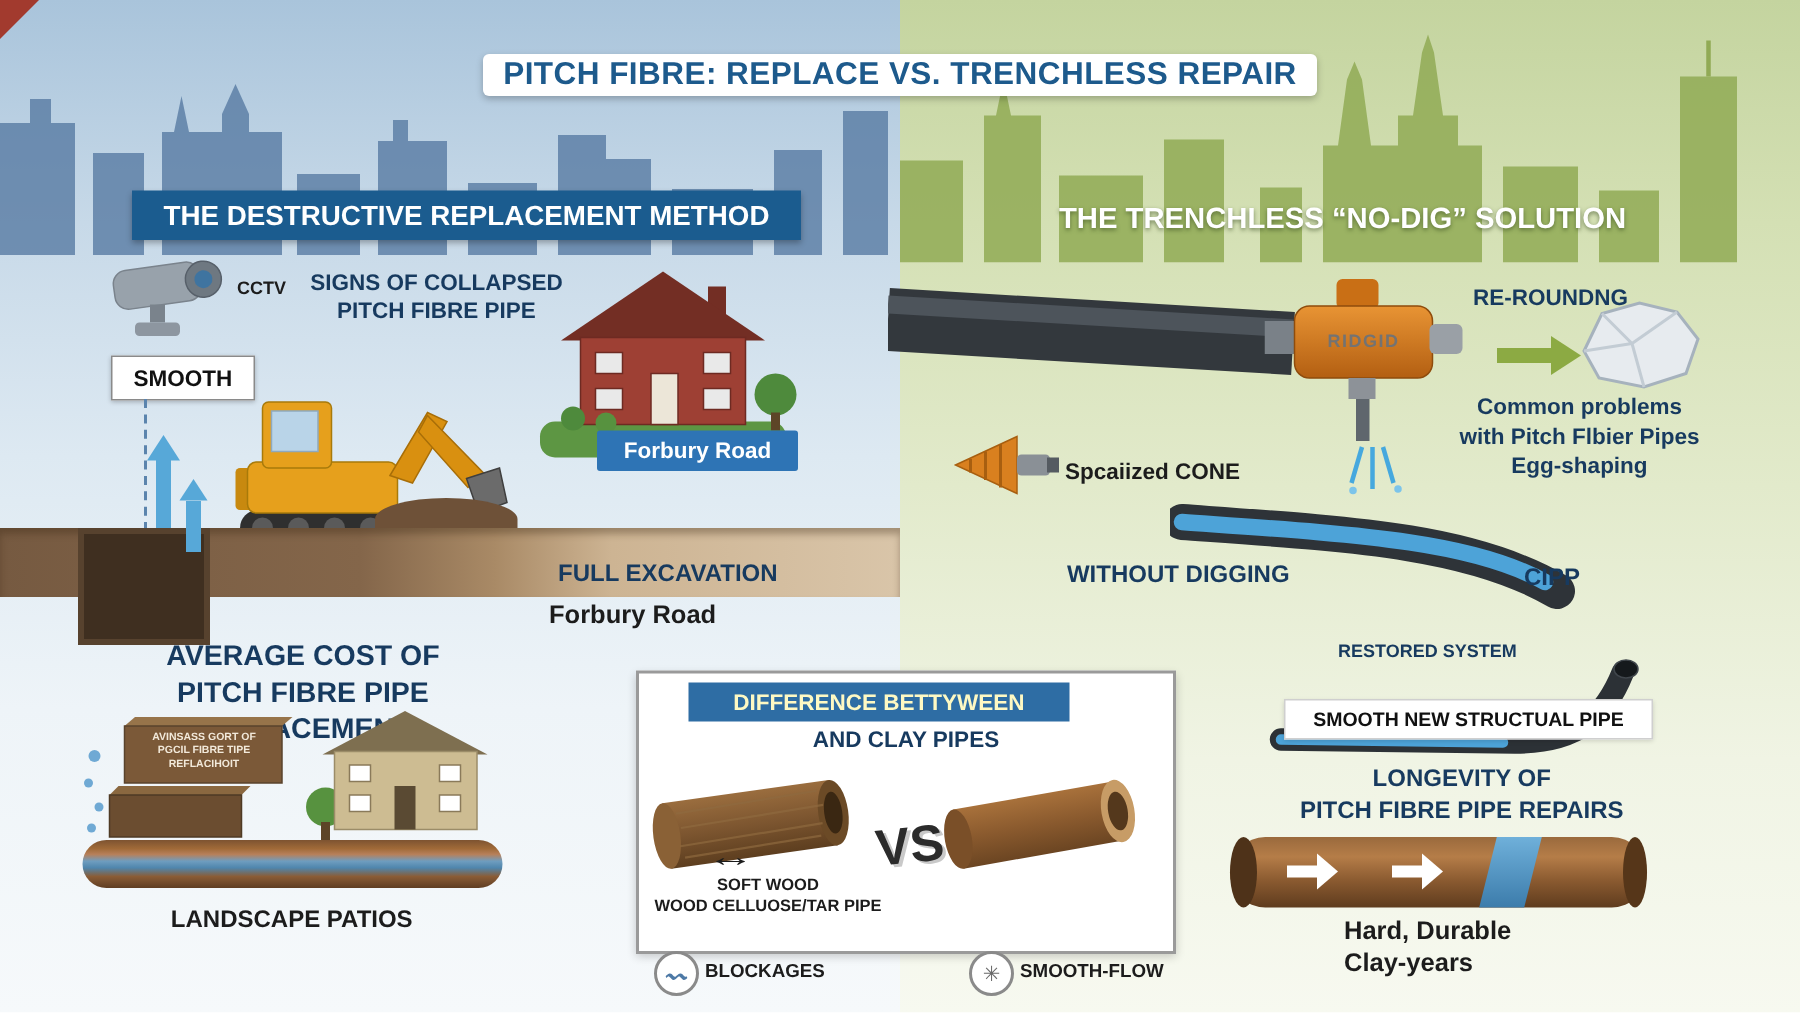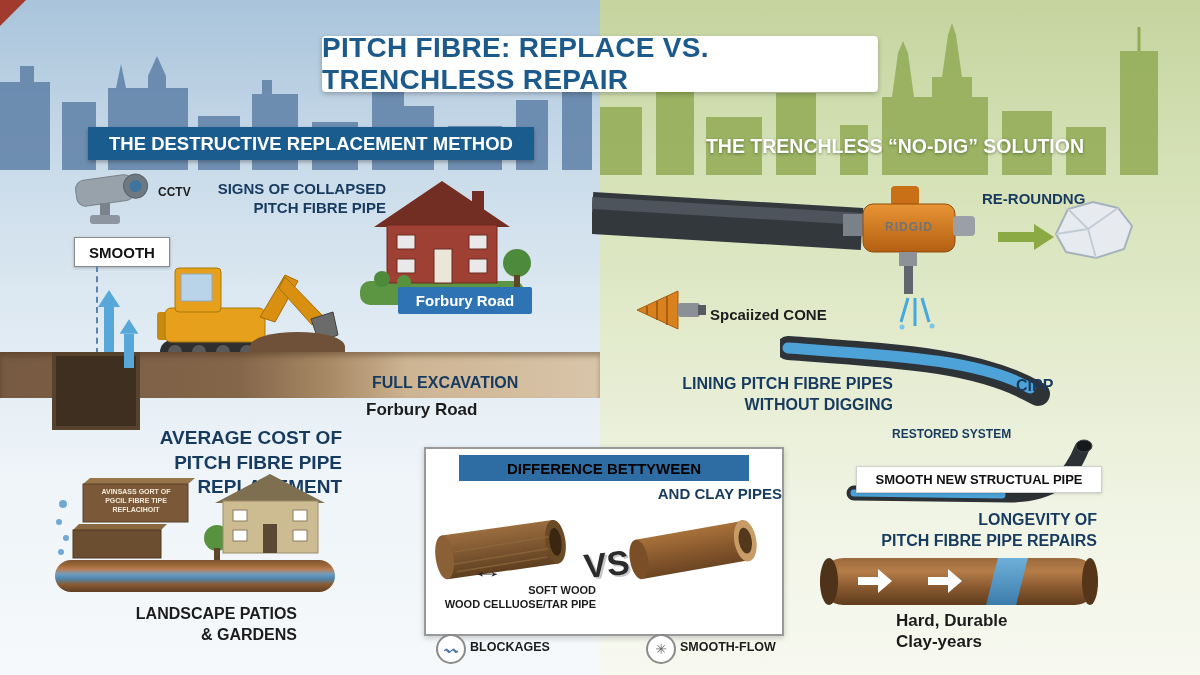--- a/index.html
+++ b/index.html
@@ -1,29 +1,29 @@
 <!DOCTYPE html>
 <html><head>
 <meta charset="utf-8">
 <style>
   html,body{margin:0;padding:0;background:#fff;}
   #page{position:relative;width:1200px;height:675px;overflow:hidden;
         font-family:"Liberation Sans",sans-serif;margin:0 auto;}
   .abs{position:absolute;}
   .b{font-weight:bold;}
-  .ctr{text-align:right;}
+  .ctr{text-align:center;}
   .navy{color:#173a5f;}
   .blk{color:#1c1c1c;}
   .bg-left{left:0;top:0;width:600px;height:675px;
     background:linear-gradient(180deg,#a9c4db 0%,#c7d9e8 22%,#dde9f2 45%,#eef4f8 70%,#f6f9fb 100%);}
   .bg-right{left:600px;top:0;width:600px;height:675px;
     background:linear-gradient(180deg,#c4d49f 0%,#d4e0b4 22%,#e2eacb 48%,#f0f4e4 75%,#f7f9f0 100%);}
-  .title-banner{left:322px;top:36px;width:556px;height:56px;background:#ffffff;
+  .title-banner{left:322px;top:36px;width:556px;height:28px;background:#ffffff;
     border-radius:4px;box-shadow:0 2px 5px rgba(0,0,0,.25);display:flex;align-items:center;justify-content:center;
-    font-size:28px;font-weight:bold;color:#1d5a8c;letter-spacing:.3px;}
+    font-size:21px;font-weight:bold;color:#1d5a8c;letter-spacing:.3px;}
   .hdr-left{left:88px;top:127px;width:446px;height:33px;background:#1b5c8f;
     display:flex;align-items:center;justify-content:center;font-size:18.5px;font-weight:bold;color:#fff;
     box-shadow:0 2px 4px rgba(0,0,0,.3);}
   .hdr-right{left:695px;top:130px;width:400px;height:33px;display:flex;align-items:center;justify-content:center;
     font-size:19.5px;font-weight:bold;color:#fff;text-shadow:0 1px 3px rgba(40,60,20,.55);}
   .wincan{left:74px;top:237px;width:94px;height:28px;background:#fff;border:1px solid #8a8a8a;
     display:flex;align-items:center;justify-content:center;font-size:15px;font-weight:bold;color:#111;
     box-shadow:0 1px 3px rgba(0,0,0,.25);}
   .dashed{left:96px;top:266px;height:88px;width:0;border-left:2px dashed #5b84ad;}
   .badge{left:398px;top:287px;width:134px;height:27px;background:#2e74b5;color:#fff;
@@ -32,21 +32,21 @@
     background:linear-gradient(90deg,#765a41 0%,#84664a 40%,#a98a66 55%,#cdb493 68%,#d9c5a9 100%);
     box-shadow:inset 0 4px 5px rgba(60,40,20,.35);}
   .trench{left:52px;top:352px;width:88px;height:78px;background:#3f2f20;
     box-shadow:inset 0 0 0 4px #57422e;}
   .heap{left:250px;top:332px;width:95px;height:28px;background:#6e5138;border-radius:50% 50% 6px 6px;}
   .rock{width:9px;height:9px;border-radius:50%;background:#8d8d8d;border:1px solid #6d6d6d;}
   .au-head{width:0;height:0;border-left:11px solid transparent;border-right:11px solid transparent;border-bottom:17px solid #57a8d8;}
   .au-stem{width:10px;background:#57a8d8;}
   .cbox{left:424px;top:447px;width:356px;height:185px;background:#fff;border:2px solid #9a9a9a;
     box-shadow:0 2px 6px rgba(0,0,0,.2);}
-  .cbox-hdr{left:33px;top:6px;width:290px;height:26px;background:#2e6da4;color:#000000;
+  .cbox-hdr{left:33px;top:6px;width:254px;height:26px;background:#2e6da4;color:#fef9c3;
     display:flex;align-items:center;justify-content:center;font-size:15px;font-weight:bold;}
   .vs{font-size:34px;font-weight:bold;color:#2b2b2b;transform:rotate(-6deg);
     text-shadow:2px 2px 0 #c9c9c9;}
   .icon-circle{width:26px;height:26px;border:2px solid #8a8a8a;border-radius:50%;background:#fff;
     display:flex;align-items:center;justify-content:center;font-size:14px;color:#4d79a6;}
   .band{left:856px;top:466px;width:244px;height:25px;background:#fff;border:1px solid #cfcfcf;
     display:flex;align-items:center;justify-content:center;font-size:13px;font-weight:bold;color:#111;
     box-shadow:0 1px 3px rgba(0,0,0,.15);}
   .lpipe{left:820px;top:558px;width:278px;height:47px;border-radius:24px;
     background:linear-gradient(180deg,#9a6a3d 0%,#b57d48 28%,#8a5a30 62%,#5f3c1e 100%);position:absolute;}
@@ -186,21 +186,20 @@
     <rect x="30" y="44" width="14" height="11" fill="#ffffff" stroke="#8a7a5a"></rect>
     <rect x="90" y="44" width="14" height="11" fill="#ffffff" stroke="#8a7a5a"></rect>
     <rect x="30" y="64" width="14" height="11" fill="#ffffff" stroke="#8a7a5a"></rect>
     <rect x="90" y="64" width="14" height="11" fill="#ffffff" stroke="#8a7a5a"></rect>
   </svg>
 
   <div class="abs pstrip"></div>
 
   <div class="abs b blk ctr" style="left:92px;top:604px;width:205px;font-size:16px;line-height:1.3">
     <div>LANDSCAPE PATIOS</div>
-    <div>&amp; GARDENS</div>
   </div>
 
   <div class="abs cbox">
     <div class="abs cbox-hdr">DIFFERENCE BETTYWEEN</div>
     <div class="abs b navy ctr" style="left:0;top:36px;width:356px;font-size:15px">AND CLAY PIPES</div>
 
     <svg class="abs" style="left:6px;top:56px" width="145" height="88" viewBox="0 0 145 88">
       <defs>
         <linearGradient id="wg1" x1="0" y1="0" x2="0" y2="1">
           <stop offset="0" stop-color="#9a6d3e"></stop>
@@ -284,37 +283,41 @@
   <div class="abs b navy" style="left:982px;top:190px;font-size:15px">RE-ROUNDNG</div>
 
   <div class="abs ga-rect"></div>
   <div class="abs ga-tri"></div>
 
   <svg class="abs" style="left:1048px;top:194px" width="90" height="70" viewBox="0 0 90 70">
     <polygon points="8,40 20,15 45,8 70,14 84,32 76,55 48,64 18,58" fill="#e7ebef" stroke="#a6b2bd" stroke-width="2"></polygon>
     <path d="M20,15 L40,35 L70,14 M40,35 L48,64 M40,35 L8,40" stroke="#c3ccd4" stroke-width="2" fill="none"></path>
   </svg>
 
+  <div class="abs b navy ctr" style="left:948px;top:262px;width:210px;font-size:15px;line-height:1.3">
+    <div>Common problems</div>
+    <div>with Pitch Flbier Pipes</div>
+    <div>Egg-shaping</div>
+  </div>
 
   <svg class="abs" style="left:633px;top:284px" width="75" height="52" viewBox="0 0 75 52">
     <polygon points="4,26 45,7 45,45" fill="#d9801f" stroke="#a85f10"></polygon>
     <path d="M14,22 L14,31 M24,17 L24,36 M34,12 L34,41" stroke="#a85f10" stroke-width="2"></path>
     <rect x="45" y="19" width="22" height="14" rx="3" fill="#8a9096"></rect>
     <rect x="65" y="21" width="8" height="10" fill="#555b61"></rect>
   </svg>
   <div class="abs b blk" style="left:710px;top:306px;font-size:15px">Spcaiized CONE</div>
 
   <svg class="abs" style="left:780px;top:330px" width="300" height="85" viewBox="0 0 300 85">
     <path d="M8,18 C120,26 200,30 258,64" stroke="#2e3338" stroke-width="24" fill="none" stroke-linecap="round"></path>
     <path d="M8,18 C120,26 200,30 250,58" stroke="#4da3d8" stroke-width="11" fill="none" stroke-linecap="round"></path>
   </svg>
   <div class="abs b navy" style="left:1016px;top:377px;font-size:16px">CIPP</div>
 
   <div class="abs b navy ctr" style="left:678px;top:374px;width:215px;font-size:16px;line-height:1.3">
-    <div>LINING PITCH FIBRE PIPES</div>
     <div>WITHOUT DIGGING</div>
   </div>
 
   <div class="abs b navy" style="left:892px;top:427px;font-size:12px">RESTORED SYSTEM</div>
 
   <svg class="abs" style="left:842px;top:436px" width="268" height="95" viewBox="0 0 268 95">
     <path d="M12,57 L168,59 C210,59 228,42 240,12" stroke="#2c3136" stroke-width="15" fill="none" stroke-linecap="round"></path>
     <path d="M12,57 L160,59" stroke="#4da3d8" stroke-width="7" fill="none" stroke-linecap="round"></path>
     <ellipse cx="242" cy="10" rx="8" ry="6" fill="#15191c" stroke="#40464c"></ellipse>
   </svg>

